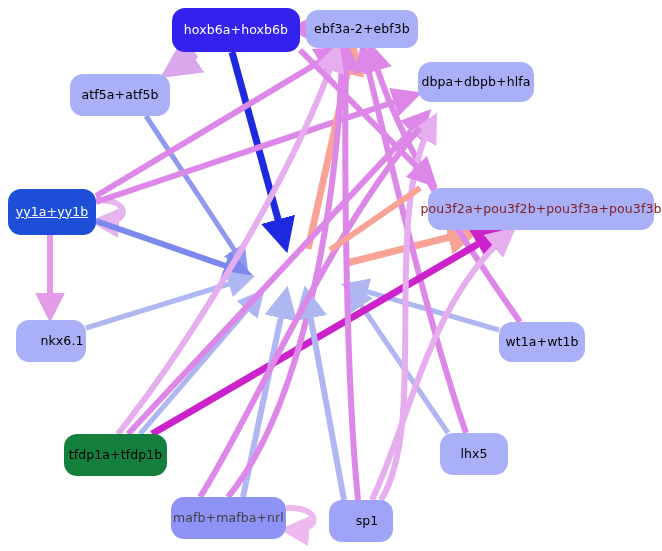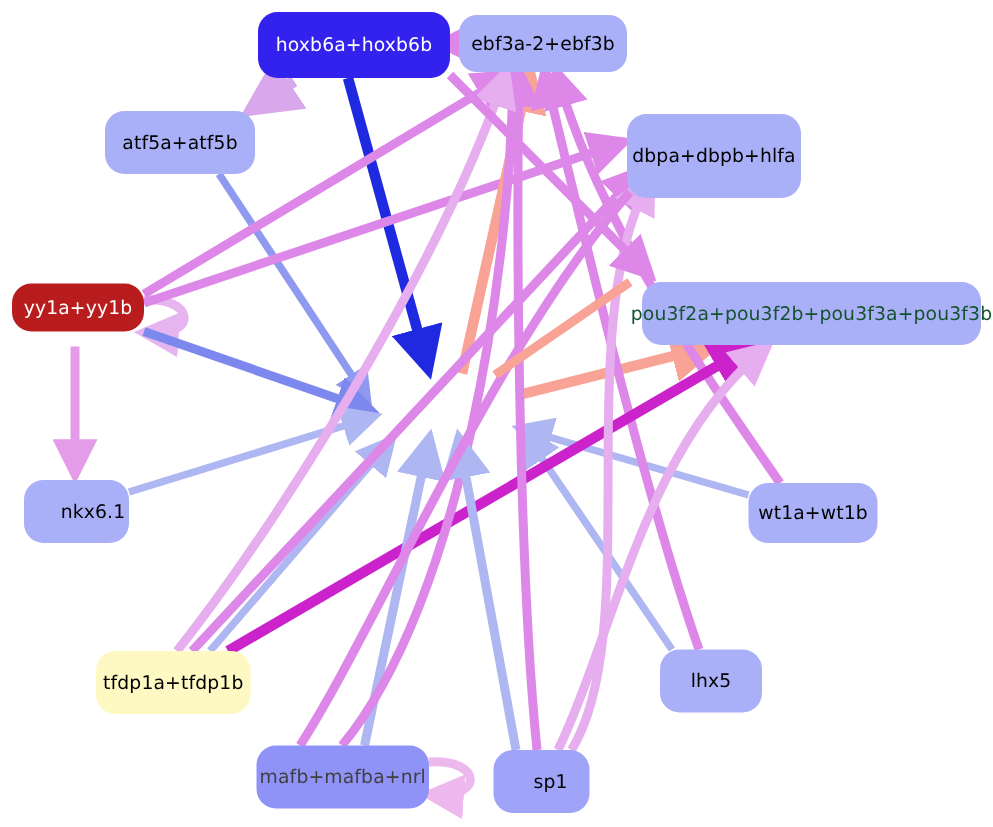--- a/index.html
+++ b/index.html
@@ -150,42 +150,42 @@
   </div>
 
   <div class="node" style="left:306px;top:10px;width:112px;height:38px;background:#aab0f8;color:#000000;border-radius:12px;">
     <span>ebf3a-2+ebf3b</span>
   </div>
 
   <div class="node" style="left:70px;top:74px;width:100px;height:42px;background:#aab0f8;color:#000000;">
     <span>atf5a+atf5b</span>
   </div>
 
-  <div class="node" style="left:418px;top:76px;width:116px;height:56px;background:#aab0f8;color:#000000;">
+  <div class="node" style="left:418px;top:62px;width:116px;height:40px;background:#aab0f8;color:#000000;">
     <span>dbpa+dbpb+hlfa</span>
   </div>
 
-  <div class="node" style="left:8px;top:189px;width:88px;height:32px;background:#b91c1c;color:#ffffff;">
+  <div class="node" style="left:8px;top:189px;width:88px;height:46px;background:#1d4ed8;color:#ffffff;text-decoration:underline;">
     <span>yy1a+yy1b</span>
   </div>
 
-  <div class="node" style="left:428px;top:188px;width:226px;height:42px;background:#aab0f8;color:#14532d;">
+  <div class="node" style="left:428px;top:188px;width:226px;height:42px;background:#aab0f8;color:#7f1d1d;">
     <span>pou3f2a+pou3f2b+pou3f3a+pou3f3b</span>
   </div>
 
 
   <div class="node" style="left:16px;top:320px;width:70px;height:42px;background:#aab0f8;color:#000000;padding-left:22px;">
     <span>nkx6.1</span>
   </div>
 
   <div class="node" style="left:499px;top:322px;width:86px;height:40px;background:#aab0f8;color:#000000;text-align:center;">
     <span>wt1a+wt1b</span>
   </div>
 
-  <div class="node" style="left:64px;top:434px;width:103px;height:42px;background:#fef9c3;color:#000000;">
+  <div class="node" style="left:64px;top:434px;width:103px;height:42px;background:#15803d;color:#000000;">
     <span>tfdp1a+tfdp1b</span>
   </div>
 
   <div class="node" style="left:440px;top:433px;width:68px;height:42px;background:#aab0f8;color:#000000;">
     <span>lhx5</span>
   </div>
 
   <div class="node" style="left:171px;top:497px;width:115px;height:42px;background:#8f92f7;color:#404040;">
     <span>mafb+mafba+nrl</span>
   </div>

